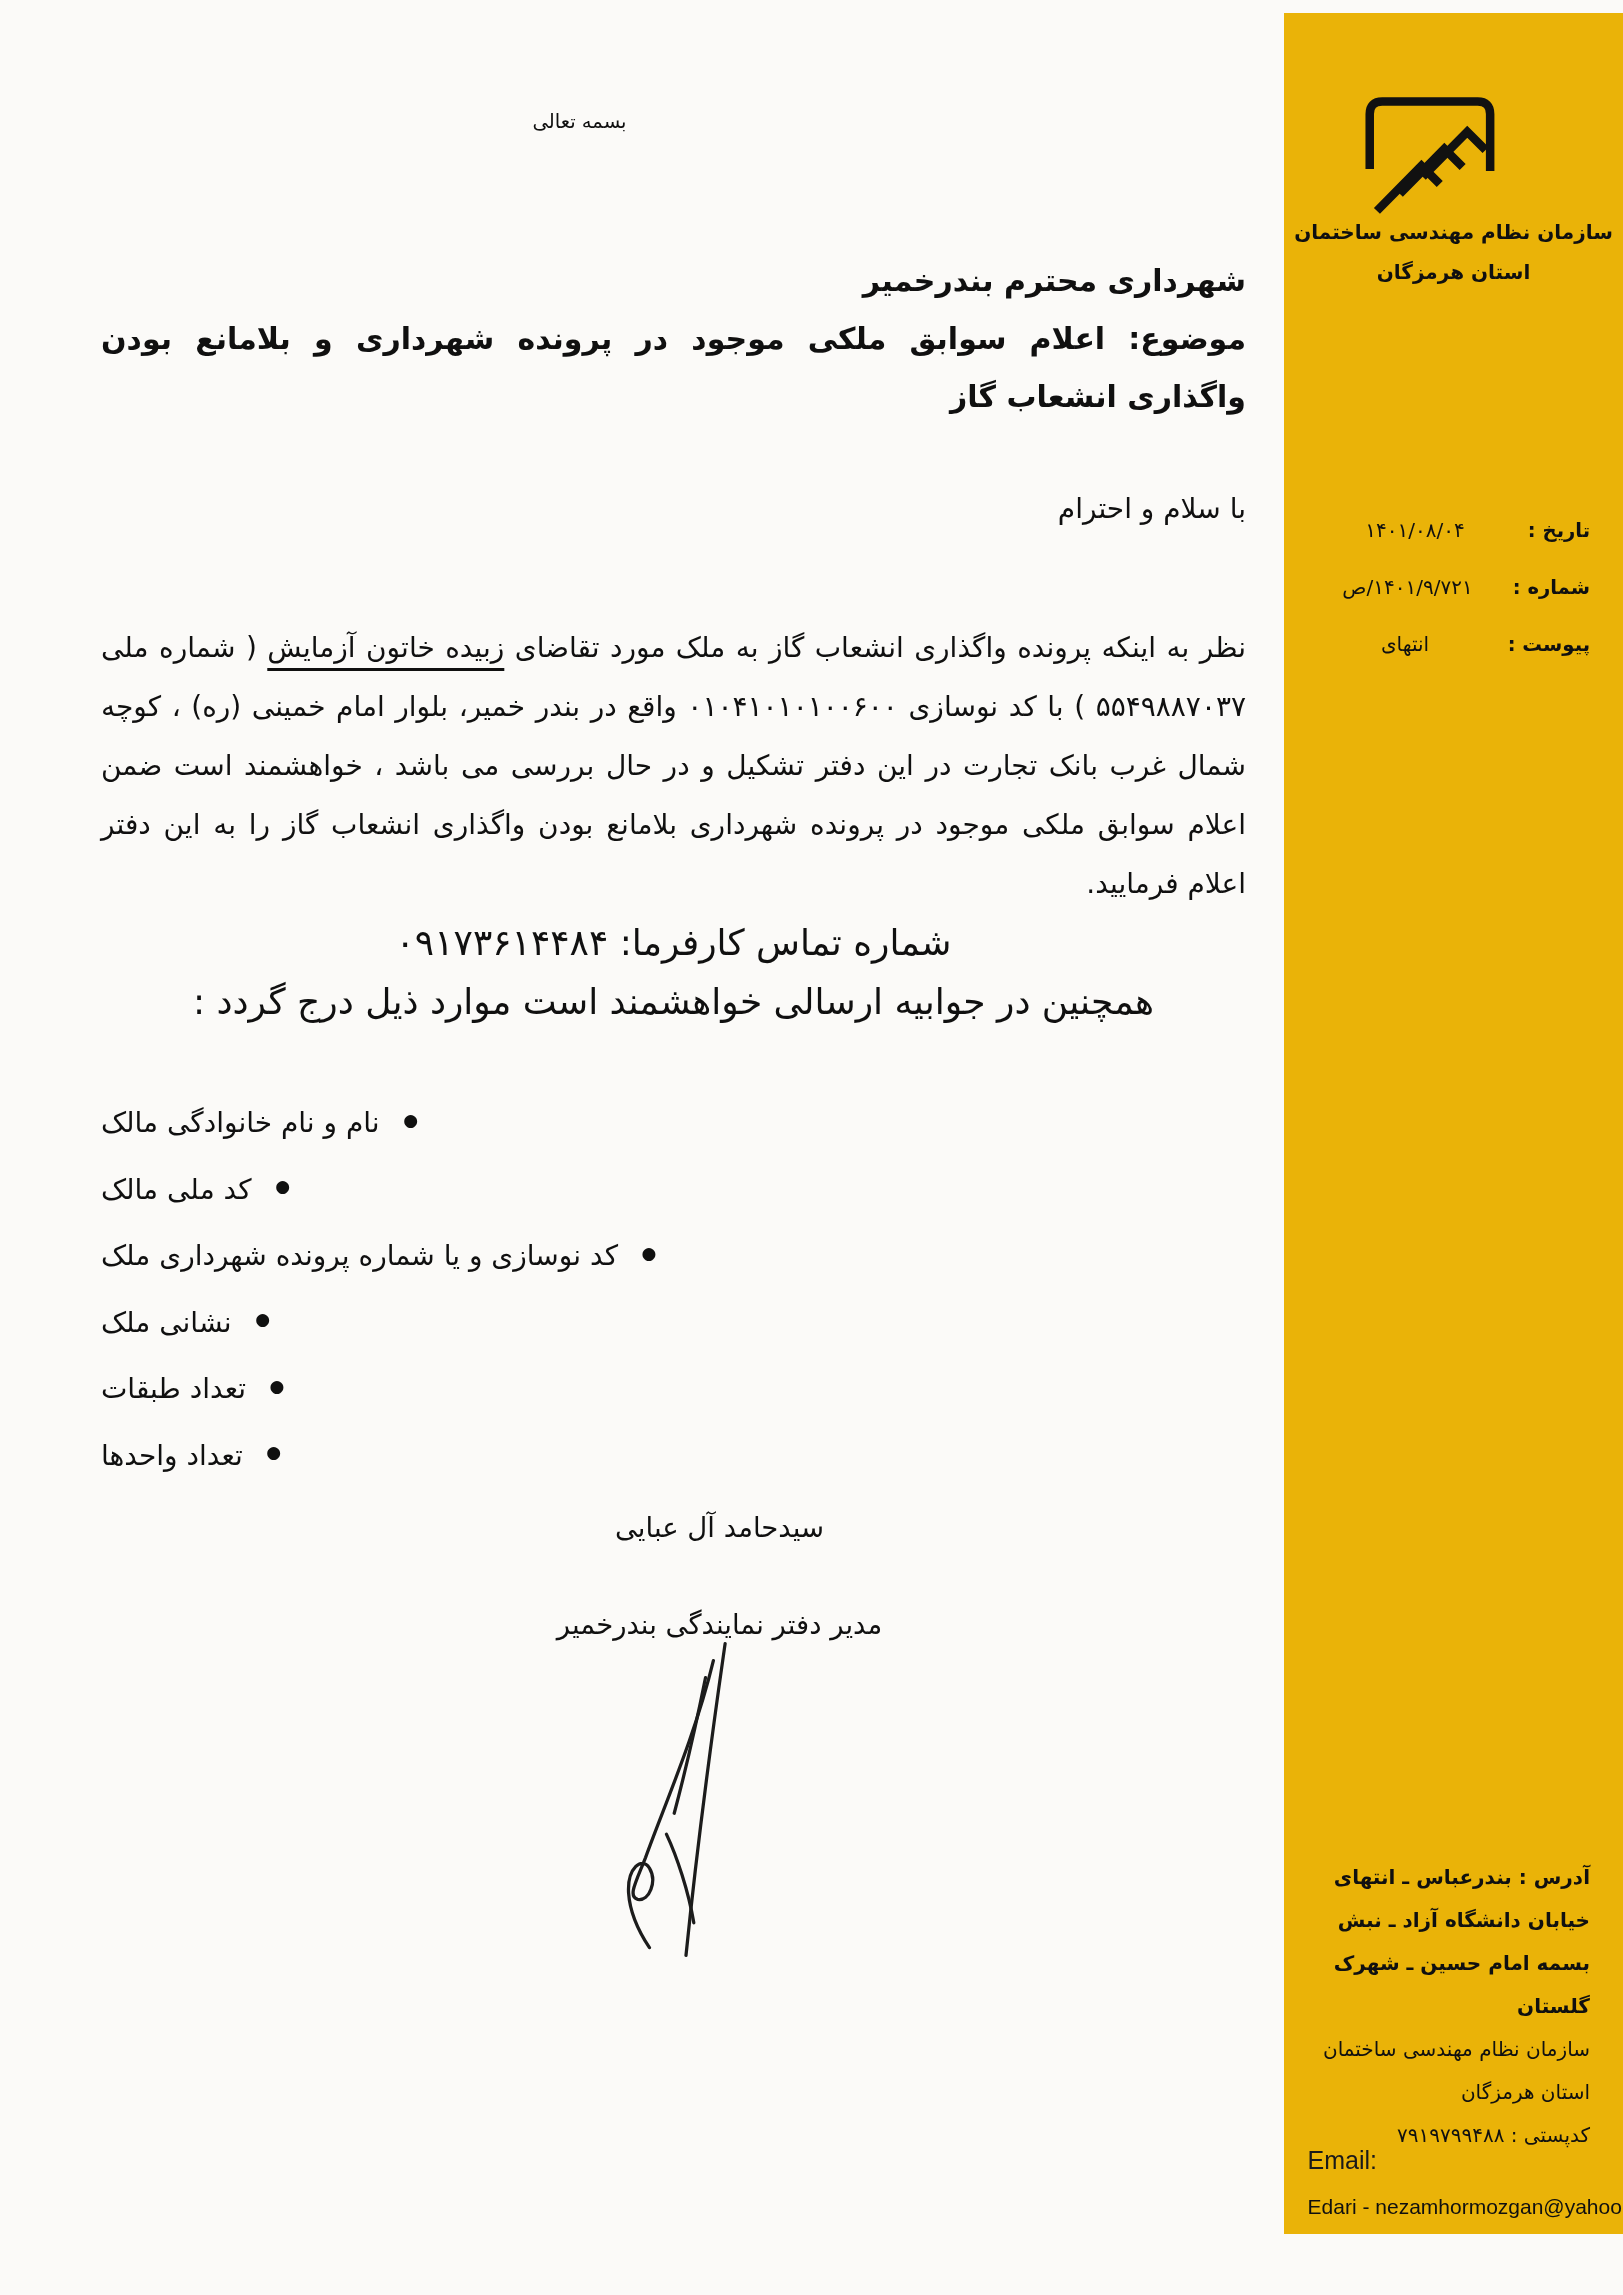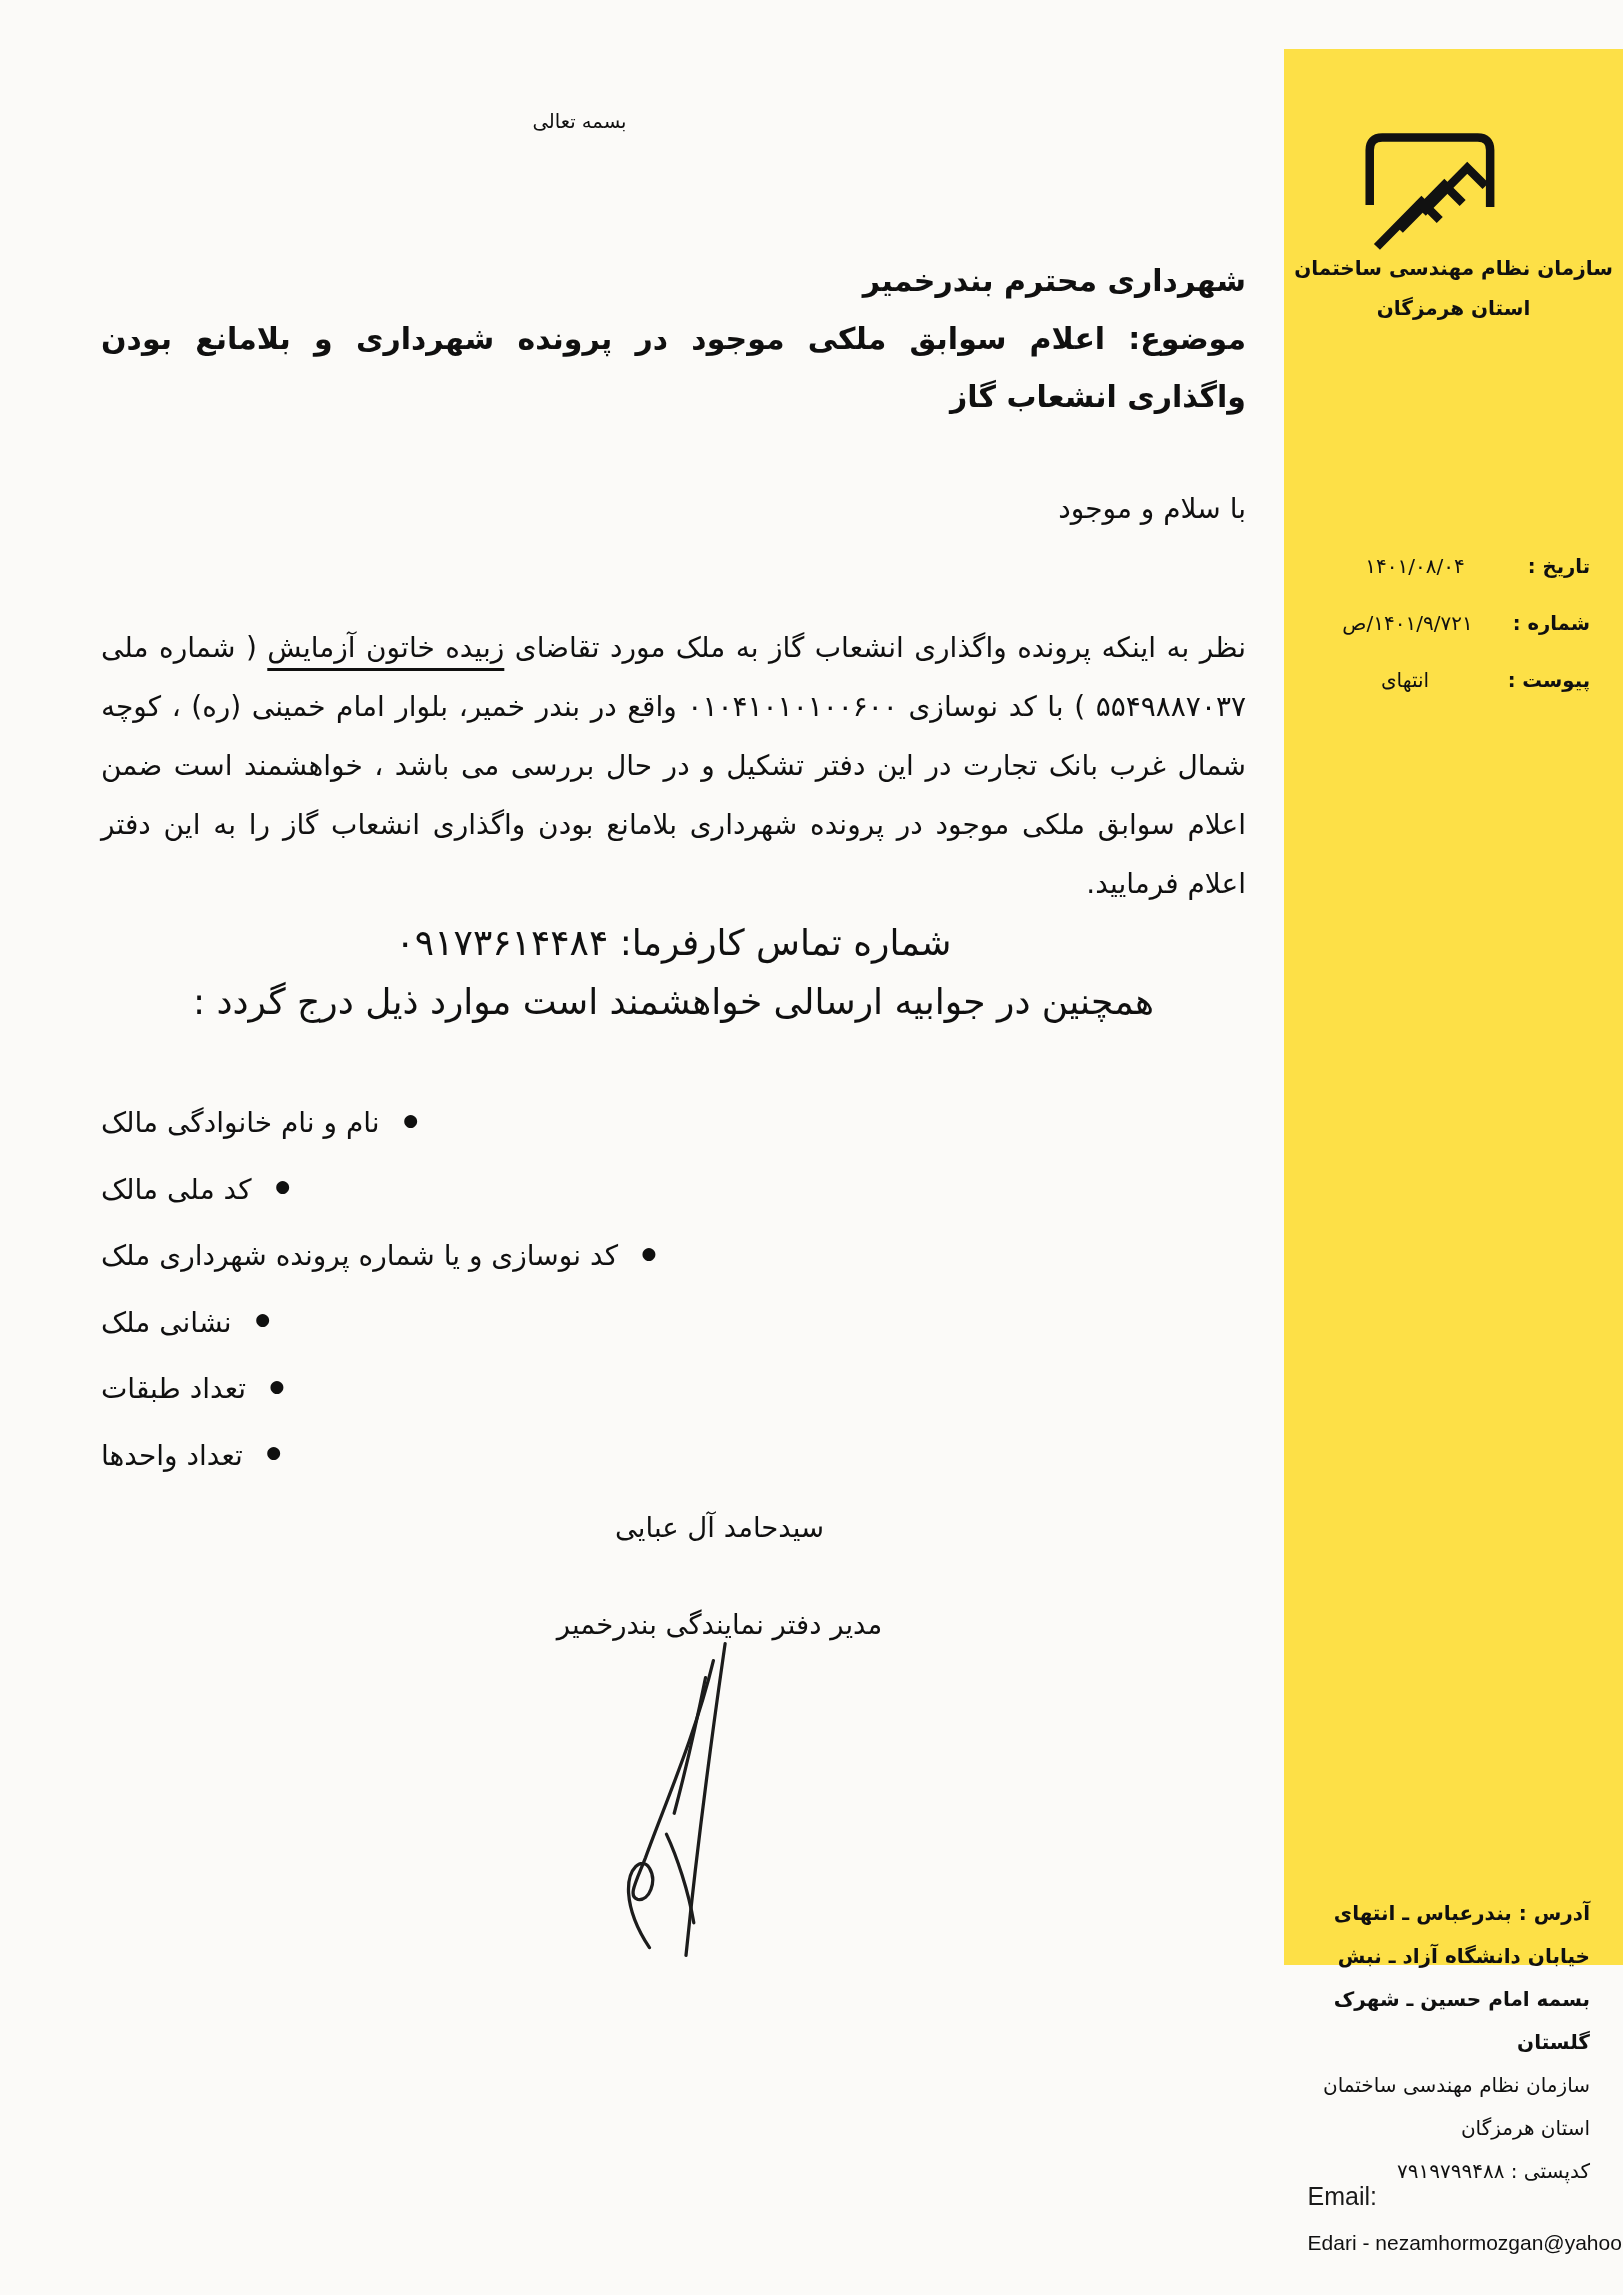--- a/index.html
+++ b/index.html
@@ -4,23 +4,22 @@
 <style>
   * { margin:0; padding:0; box-sizing:border-box; }
   html,body { background:#ffffff; }
   .page {
     position:relative; width:1623px; height:2295px;
     background:#fbfaf8; overflow:hidden;
     font-family:"DejaVu Sans", sans-serif; color:#101010;
   }
   
   .sidebar {
-    position:absolute; left:1284px; top:13px; width:339px; height:1916px;
-    background:#fde047;
-    margin-top:36px;
+    position:absolute; left:1284px; top:13px; width:339px; height:2221px;
+    background:#eab308;
   }
   .logo-svg { position:absolute; top:0; left:0; }
   .org-l1 { position:absolute; top:207px; left:0; width:100%; text-align:center;
             direction:rtl; font-weight:bold; font-size:20px; }
   .org-l2 { position:absolute; top:247px; left:0; width:100%; text-align:center;
             direction:rtl; font-weight:bold; font-size:20px; }
   .meta { position:absolute; top:505px; left:0; right:0; }
   .meta-row { display:flex; direction:rtl; align-items:baseline;
               padding:0 33px 0 18.3px; margin-bottom:33px; }
   .meta-label { font-weight:bold; font-size:19.6px; white-space:nowrap;text-align:right; }
@@ -61,21 +60,21 @@
 <body>
 
 <div class="page">
 
   <div class="besmele">بسمه تعالی</div>
 
   <div class="recipient">شهرداری محترم بندرخمیر</div>
 
   <div class="subject">موضوع: اعلام سوابق ملکی موجود در پرونده شهرداری و بلامانع بودن واگذاری انشعاب گاز</div>
 
-  <div class="salutation">با سلام و موجود</div>
+  <div class="salutation">با سلام و احترام</div>
 
   <div class="flow">
     <p class="body-par"><span>نظر به اینکه پرونده واگذاری انشعاب گاز به ملک مورد تقاضای </span><span class="u">زبیده خاتون آزمایش</span><span> ( شماره ملی ۵۵۴۹۸۸۷۰۳۷ ) با کد نوسازی ۰۱۰۴۱۰۱۰۱۰۰۶۰۰ واقع در بندر خمیر، بلوار امام خمینی (ره) ، کوچه شمال غرب بانک تجارت در این دفتر تشکیل و در حال بررسی می باشد ، خواهشمند است ضمن اعلام سوابق ملکی موجود در پرونده شهرداری بلامانع بودن واگذاری انشعاب گاز را به این دفتر اعلام فرمایید.</span></p>
 
     <div class="line">شماره تماس کارفرما: ۰۹۱۷۳۶۱۴۴۸۴</div>
     <div class="line">همچنین در جوابیه ارسالی خواهشمند است موارد ذیل درج گردد :</div>
 
     <ul class="items">
       <li><span class="dot">●</span><span>نام و نام خانوادگی مالک</span></li>
       <li><span class="dot">●</span><span>کد ملی مالک</span></li>

